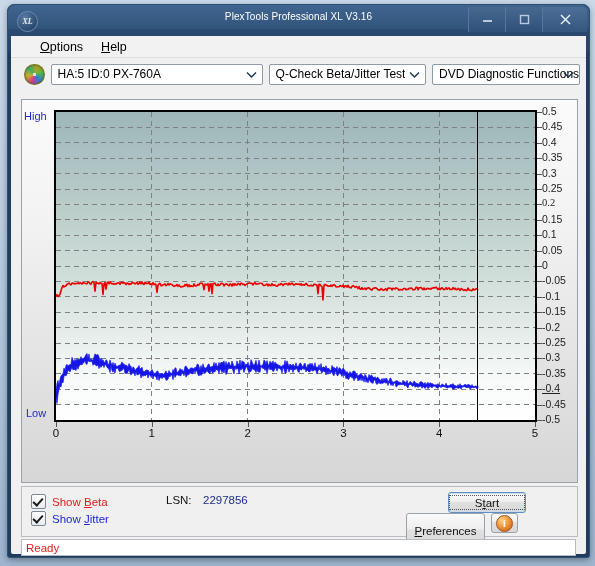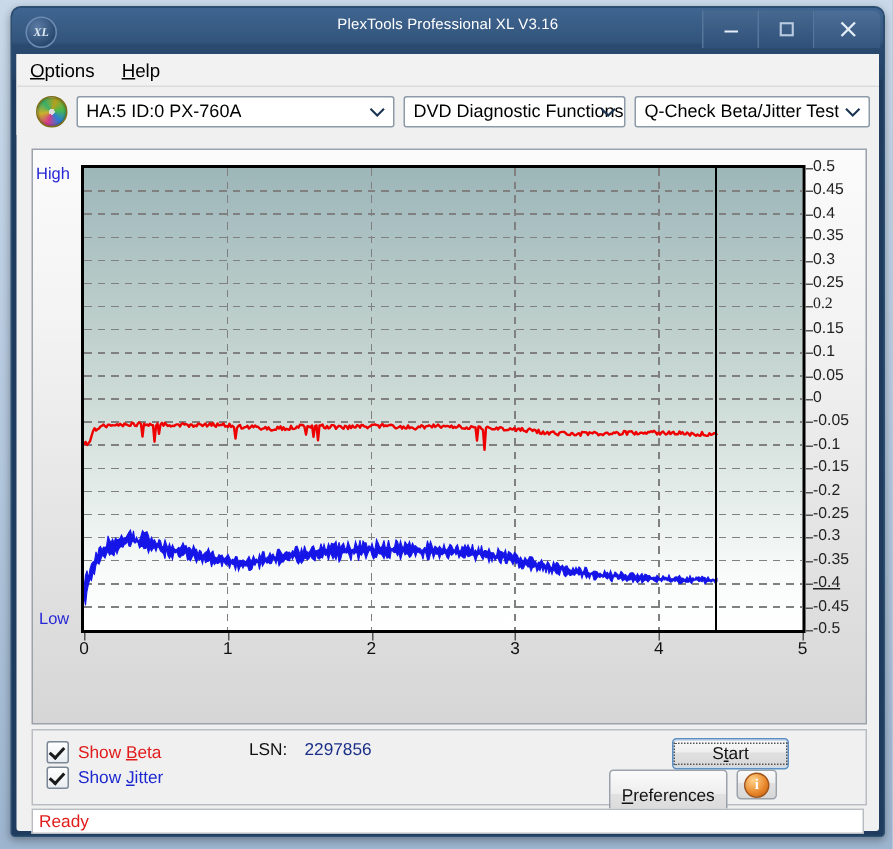--- a/index.html
+++ b/index.html
@@ -68,20 +68,21 @@
     width: 575px; height: 518px;
     background: #f0f0f0;
     border-radius: 0 0 2px 2px;
   }
 
   .menubar {
     height: 21px;
     background: #f2f2f2;
     border-bottom: 1px solid #dcdcdc;
     display: flex; align-items: center;
+    padding-left: 20px;
     font-size: 12.5px;
     color: #000;
   }
   .menuitem { padding: 2px 9px; cursor: default; }
   .menuitem u { text-decoration: underline; }
 
   .toolbar {
     position: relative;
     height: 32px;
     background: #f0f0f0;
@@ -300,30 +301,30 @@
       <div class="toolbar">
         <div class="disc-icon"></div>
         <div class="combo" id="combo-drive">
           <span class="cap">HA:5 ID:0  PX-760A</span>
           <span class="arrow">
             <svg width="11" height="7" viewBox="0 0 11 7">
                 <path d="M1 1.5 L5.5 6 L10 1.5" fill="none" stroke="#1b3553" stroke-width="1.4"></path>
               </svg>
           </span>
         </div>
-        <div class="combo" id="combo-function">
-          <span class="cap">DVD Diagnostic Functions</span>
+        <div class="combo" id="combo-test">
+          <span class="cap">Q-Check Beta/Jitter Test</span>
           <span class="arrow">
             <svg width="11" height="7" viewBox="0 0 11 7">
                 <path d="M1 1.5 L5.5 6 L10 1.5" fill="none" stroke="#1b3553" stroke-width="1.4"></path>
               </svg>
           </span>
         </div>
-        <div class="combo" id="combo-test">
-          <span class="cap">Q-Check Beta/Jitter Test</span>
+        <div class="combo" id="combo-function">
+          <span class="cap">DVD Diagnostic Functions</span>
           <span class="arrow">
             <svg width="11" height="7" viewBox="0 0 11 7">
                 <path d="M1 1.5 L5.5 6 L10 1.5" fill="none" stroke="#1b3553" stroke-width="1.4"></path>
               </svg>
           </span>
         </div>
       </div>
 
       <div class="chart-panel">
         <div class="lbl-high">High</div>

